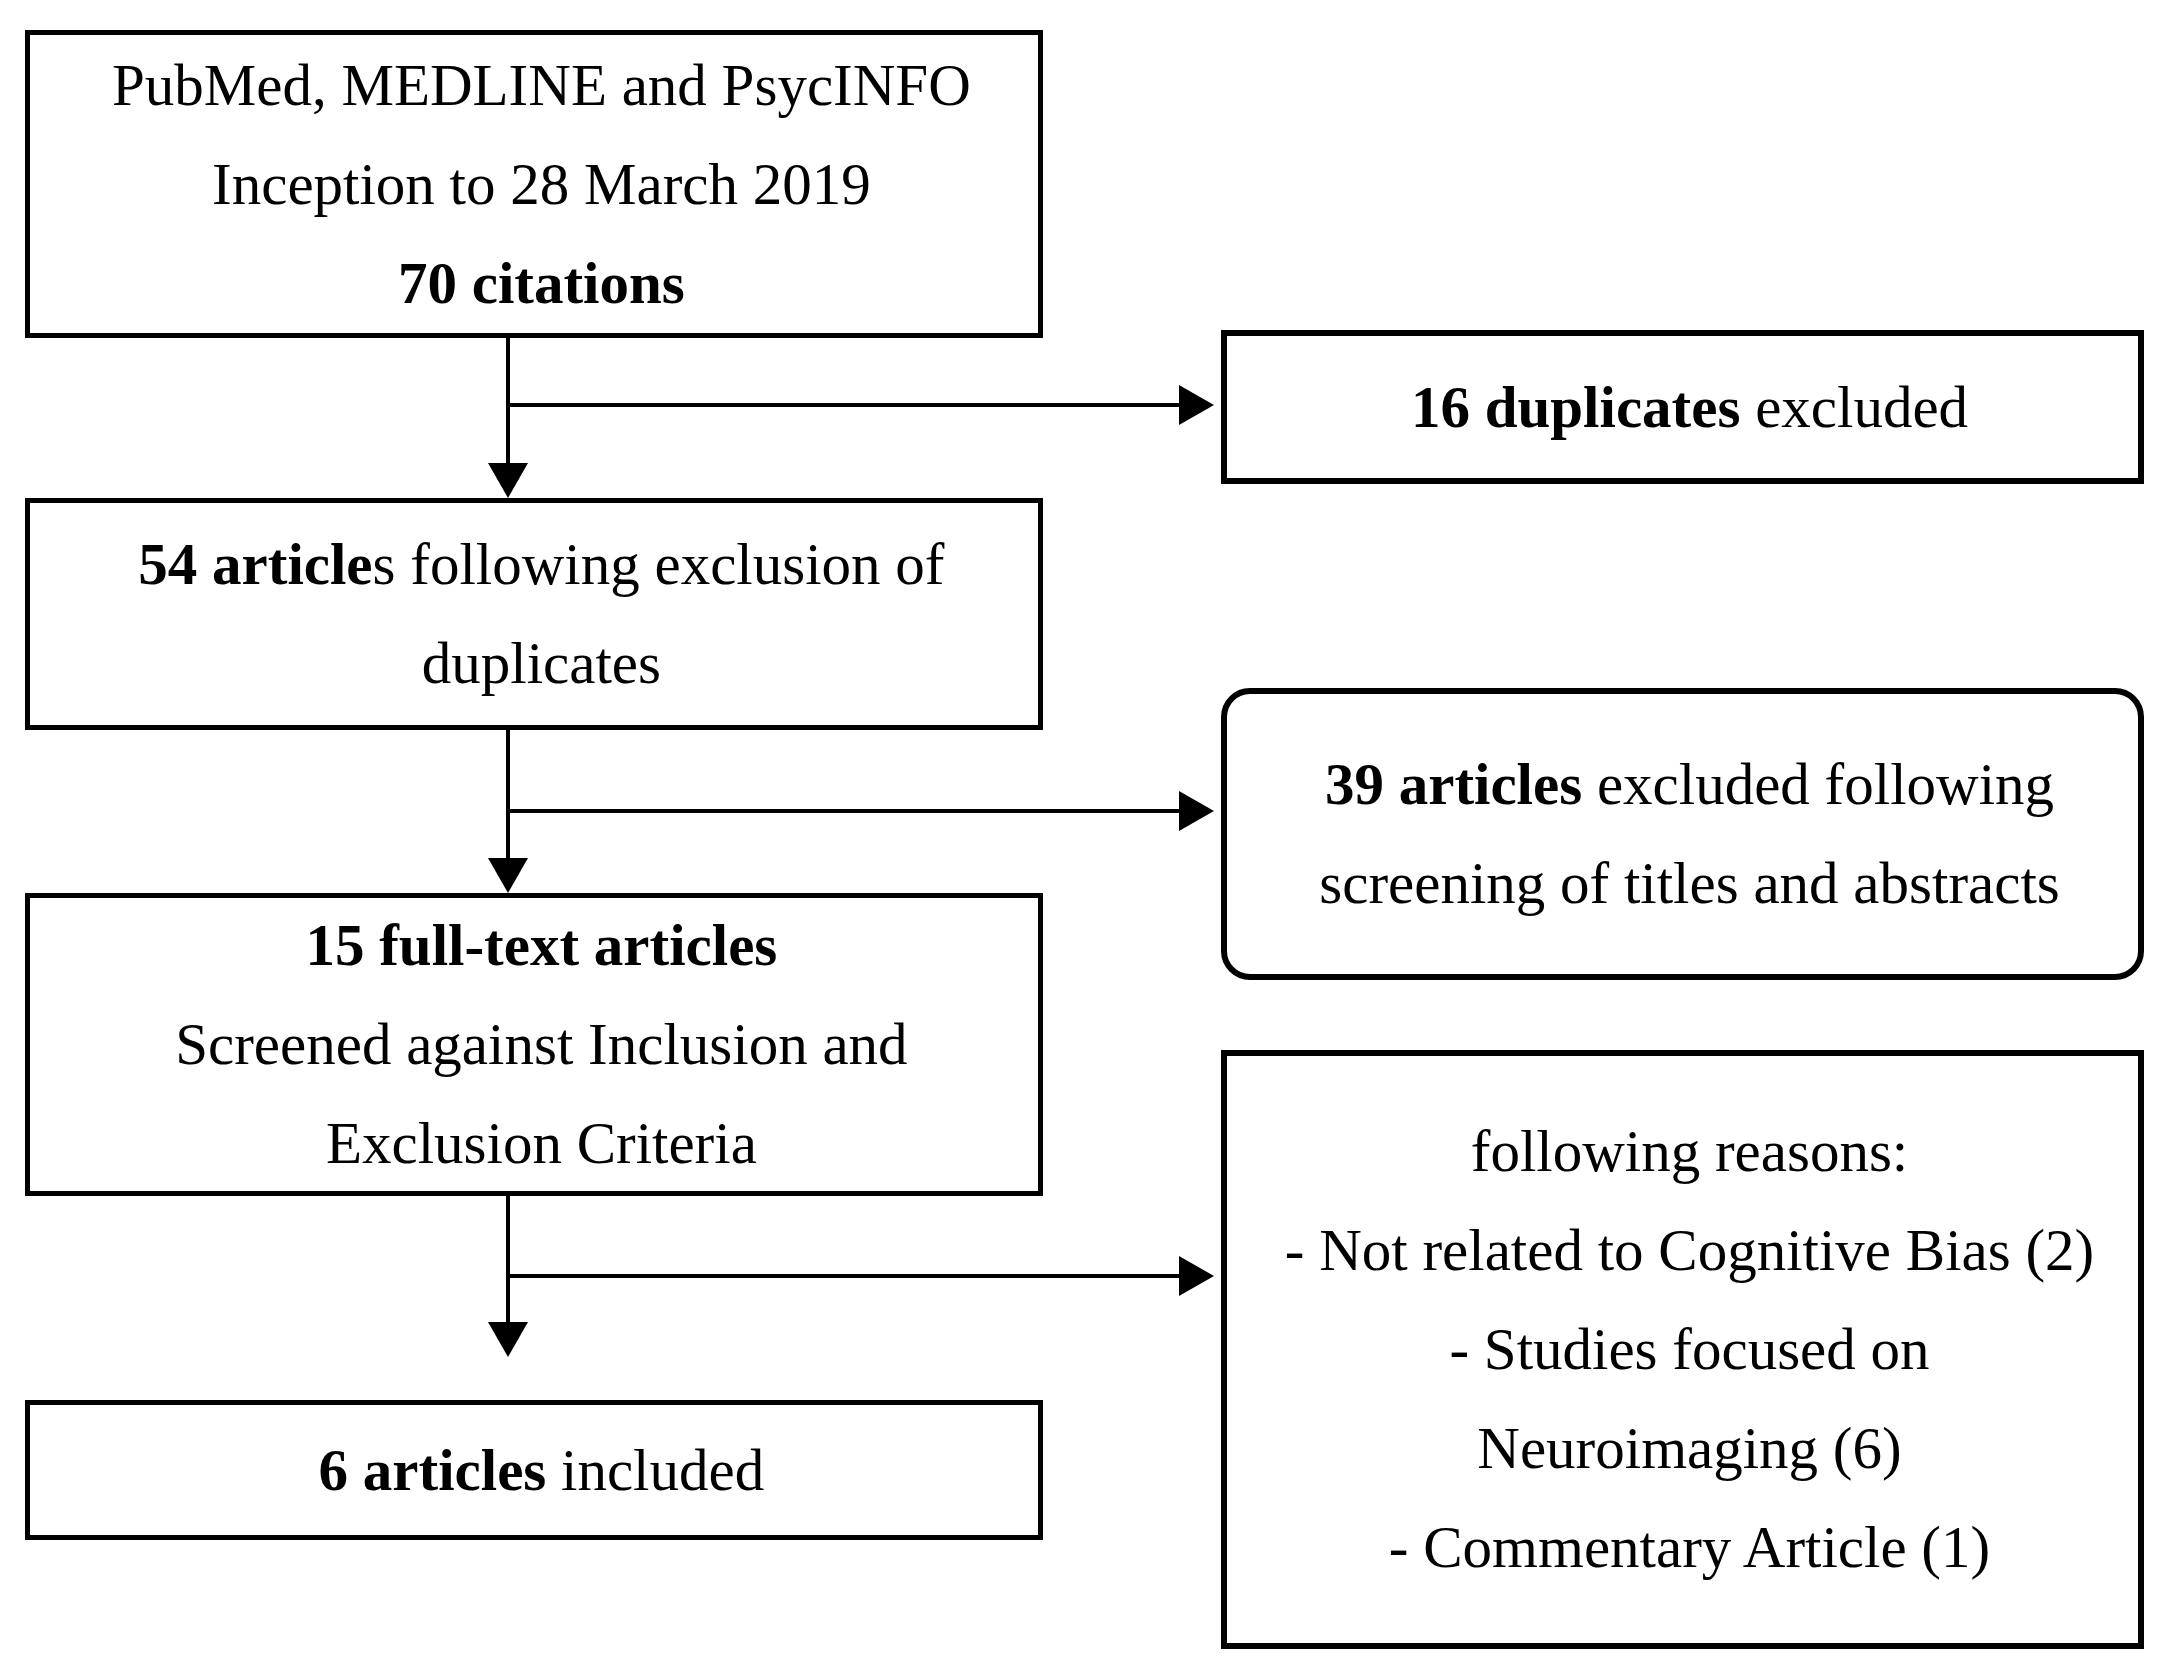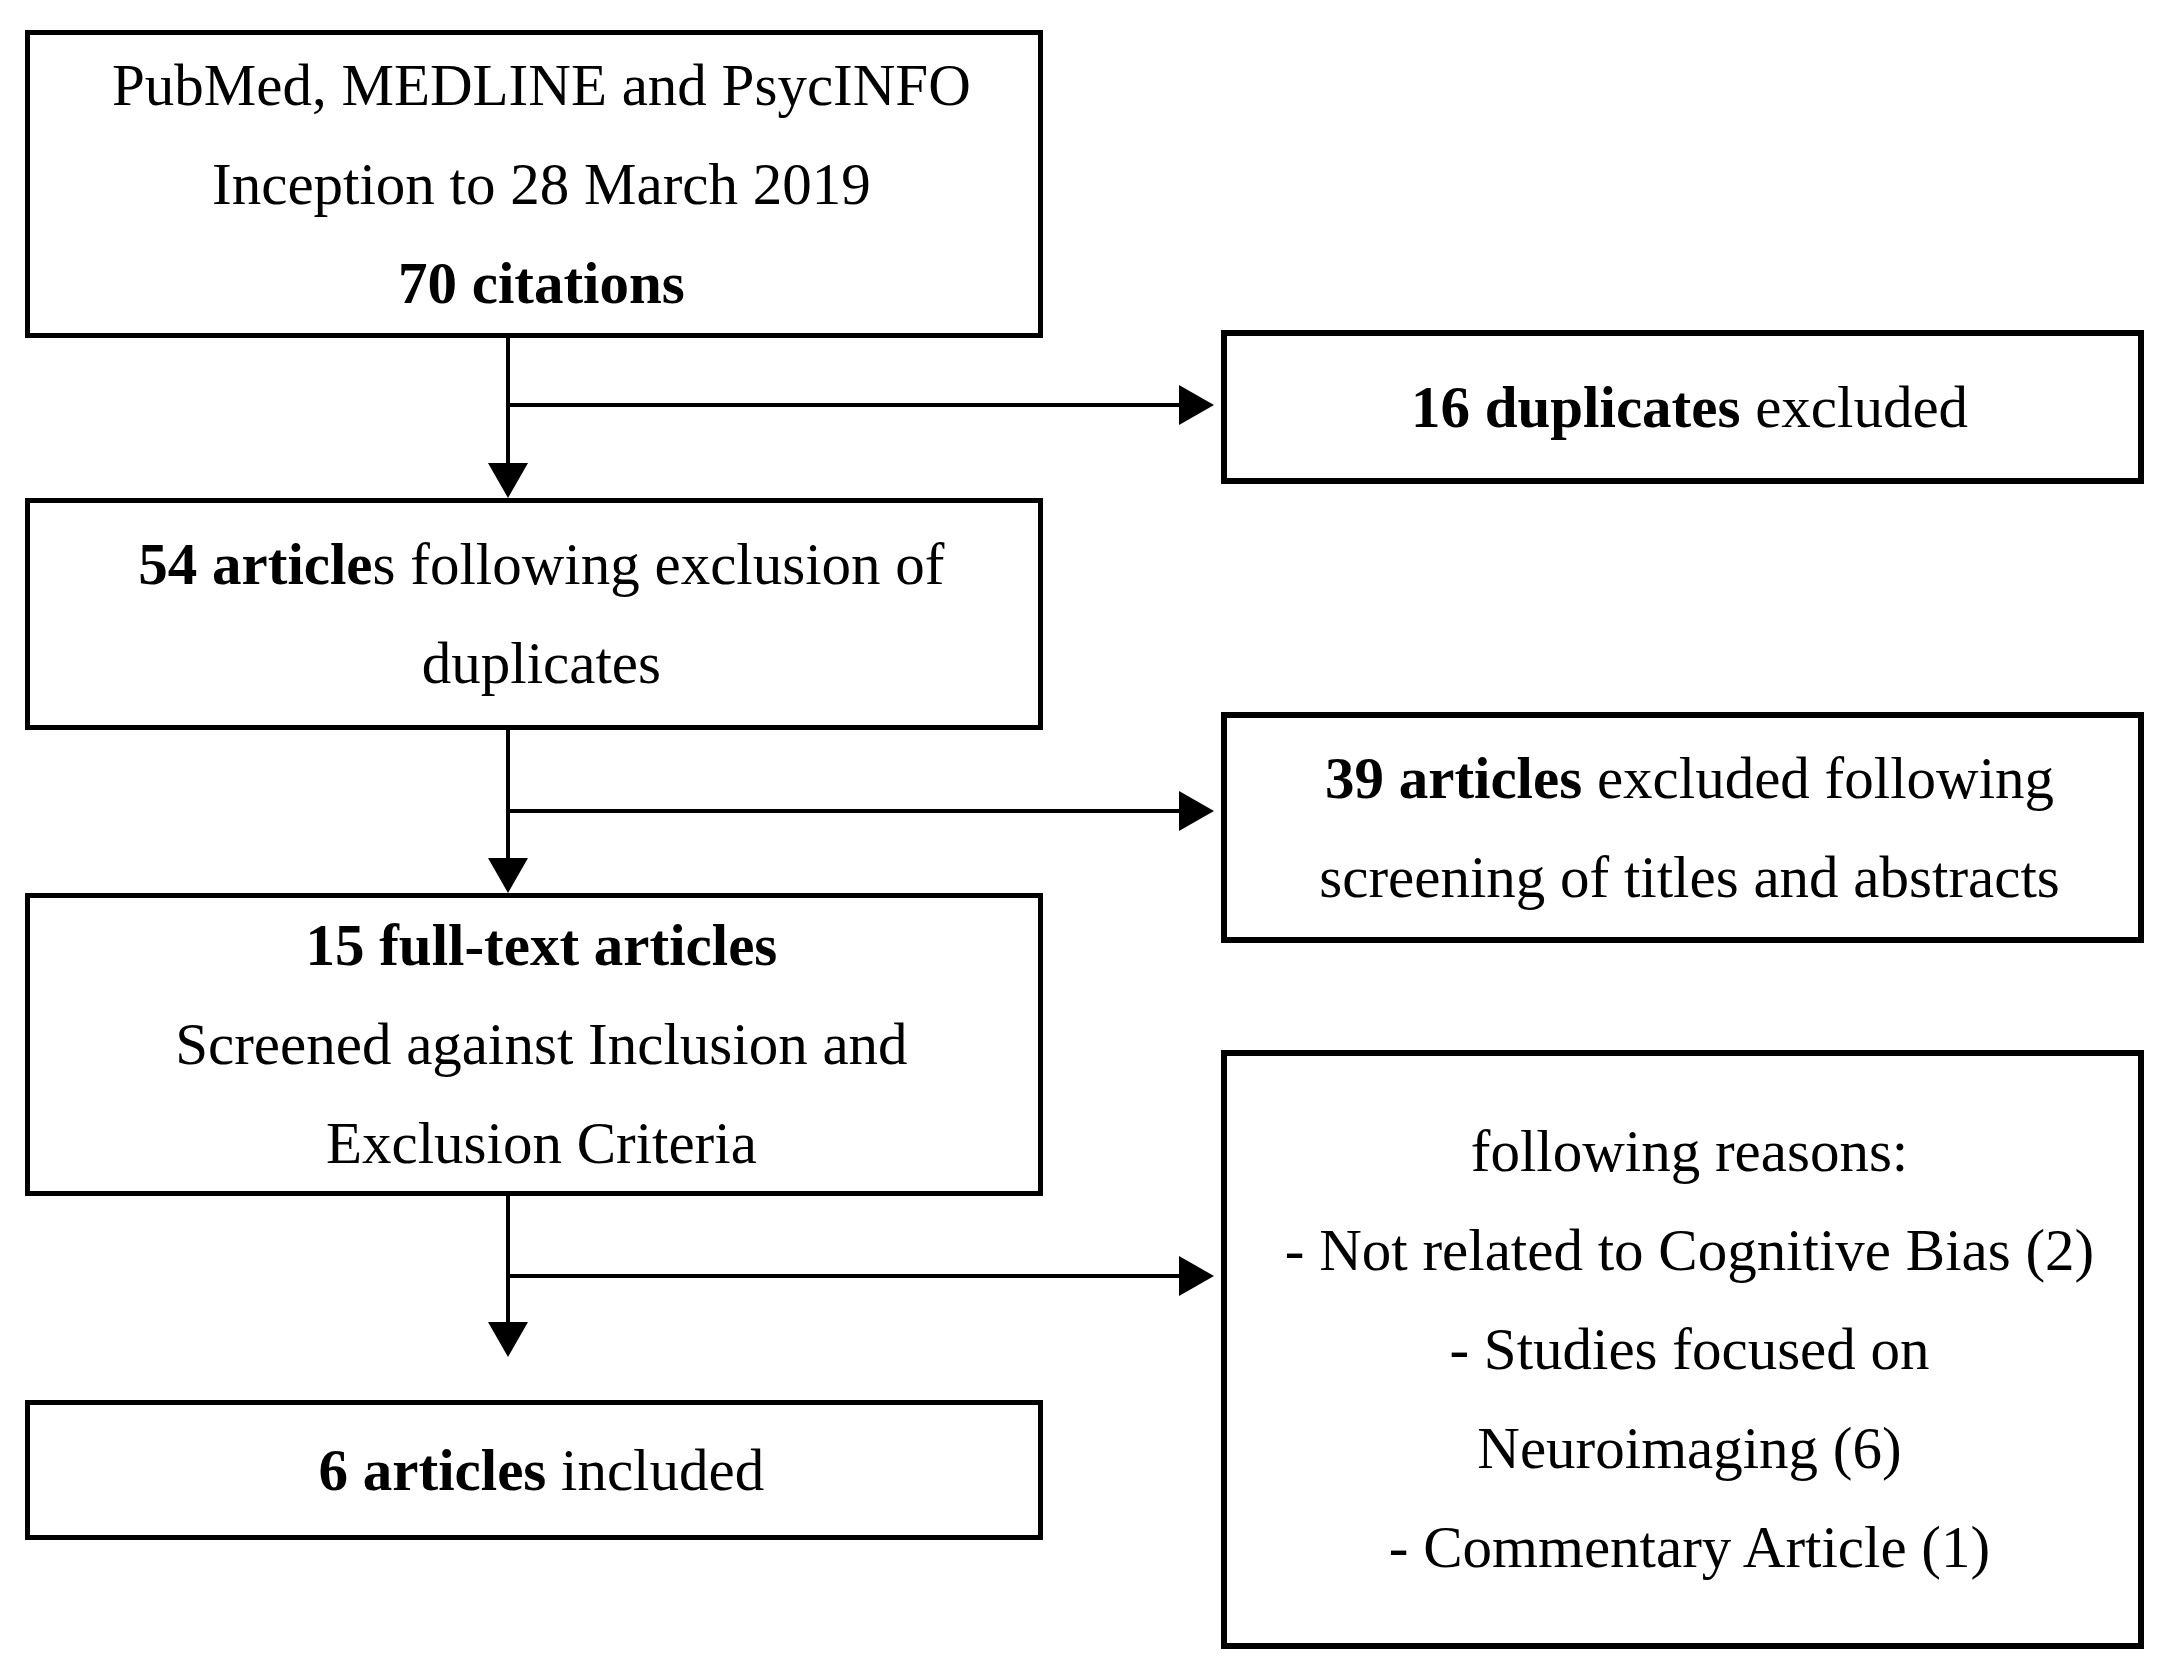--- a/index.html
+++ b/index.html
@@ -85,21 +85,21 @@
   </div>
 
   <div class="box left-col" style="left:25.4px; top:1358px; width:1018px; height:140px;margin-top:42px;">
     <div class="ln"><b>6 articles</b><span> included</span></div>
   </div>
 
   <div class="box right-col" style="left:1221px; top:330px; width:923px; height:154px;">
     <div class="ln"><b>16 duplicates</b><span> excluded</span></div>
   </div>
 
-  <div class="box right-col" style="left:1221px; top:712px; width:923px; height:231px;">
+  <div class="box right-col" style="left:1221px; top:688px; width:923px; height:292px;border-radius:29px;">
     <div class="ln"><b>39 articles</b><span> excluded following</span></div>
     <div class="ln"><b></b><span>screening of titles and abstracts</span></div>
   </div>
 
   <div class="box right-col" style="left:1221px; top:1050px; width:923px; height:599px;">
     <div class="ln"><b></b><span>following reasons:</span></div>
     <div class="ln"><b></b><span>- Not related to Cognitive Bias (2)</span></div>
     <div class="ln"><b></b><span>- Studies focused on</span></div>
     <div class="ln"><b></b><span>Neuroimaging (6)</span></div>
     <div class="ln"><b></b><span>- Commentary Article (1)</span></div>

